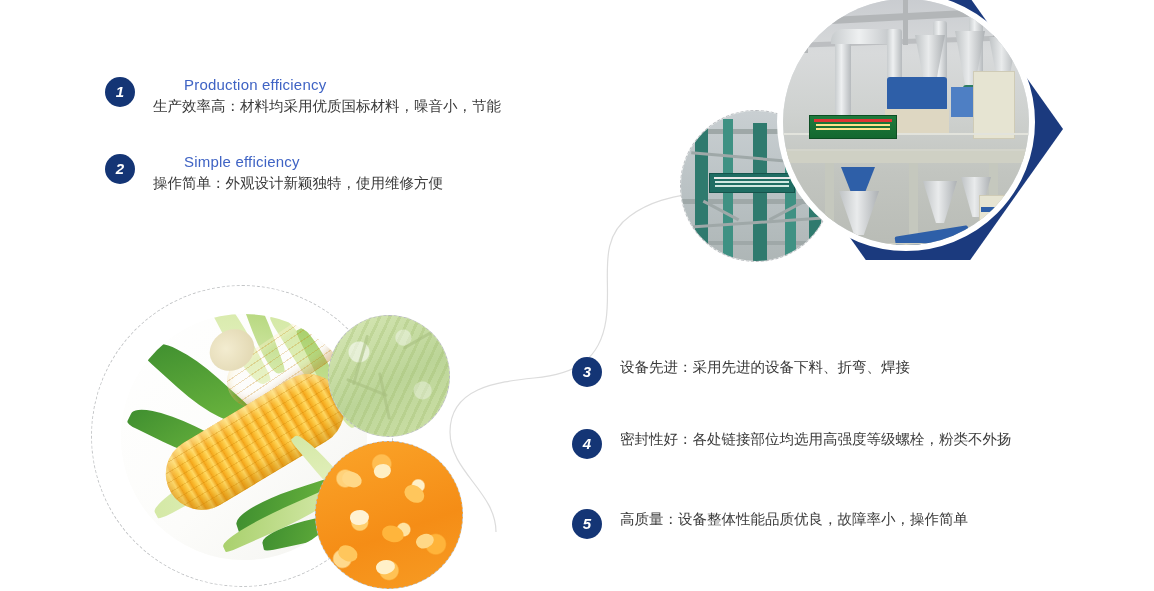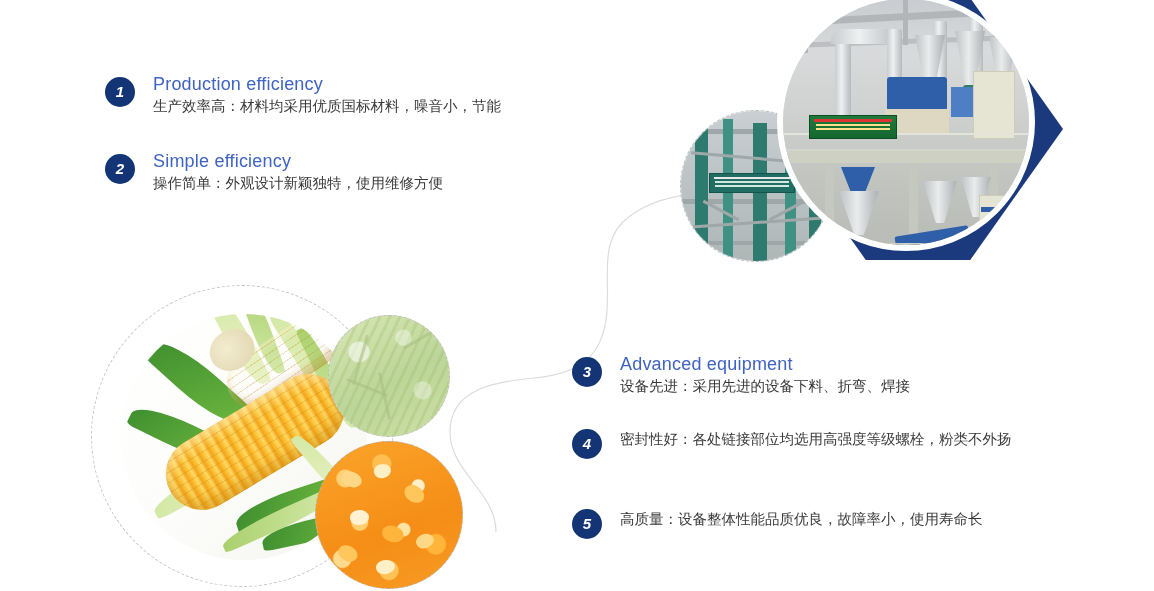--- a/index.html
+++ b/index.html
@@ -27,25 +27,26 @@
     font-weight: bold;
     font-size: 15px;
     line-height: 30px;
     text-align: center;
     letter-spacing: 0;
     margin-top: 2px;
   }
   .ftext { padding-top: 0; }
   .ftitle {
     color: #3f63c4;
-    font-size: 18px;
+    font-size: 15px;
     font-weight: normal;
     line-height: 19px;
     letter-spacing: .2px;
     white-space: nowrap;
+    margin-left: 31px;
   }
   .fdesc {
     color: #3a3a3a;
     font-size: 14.5px;
     line-height: 22px;
     white-space: nowrap;
     margin-top: 1px;
   }
 
   
@@ -227,36 +228,35 @@
     <div class="badge">2</div>
     <div class="ftext">
       <div class="ftitle">Simple efficiency</div>
       <div class="fdesc">操作简单：外观设计新颖独特，使用维修方便</div>
     </div>
   </div>
 
   <div class="feature" style="left:572px; top:355px;">
     <div class="badge">3</div>
     <div class="ftext">
-      <div class="ftitle">Advanced equipment</div>
       <div class="fdesc">设备先进：采用先进的设备下料、折弯、焊接</div>
     </div>
   </div>
 
   <div class="feature" style="left:572px; top:427px;">
     <div class="badge">4</div>
     <div class="ftext">
       <div class="fdesc">密封性好：各处链接部位均选用高强度等级螺栓，粉类不外扬</div>
     </div>
   </div>
 
   <div class="feature" style="left:572px; top:507px;">
     <div class="badge">5</div>
     <div class="ftext">
-      <div class="fdesc">高质量：设备整体性能品质优良，故障率小，使用寿命长</div>
+      <div class="fdesc">高质量：设备整体性能品质优良，故障率小，操作简单</div>
     </div>
   </div>
 
   <div class="hex-wrap">
 
     <div class="hexagon"></div>
 
     <div class="circle-photo circ-small">
       <div class="photo-inner">
         <div class="teal-bg"></div>

